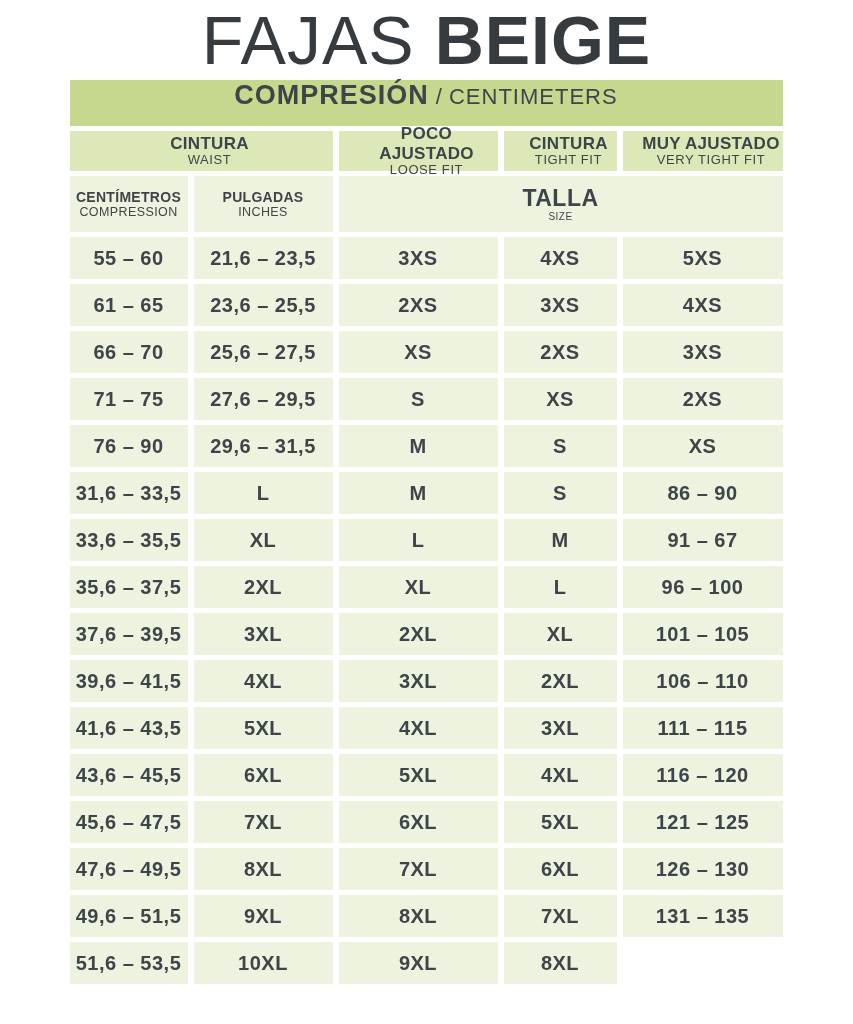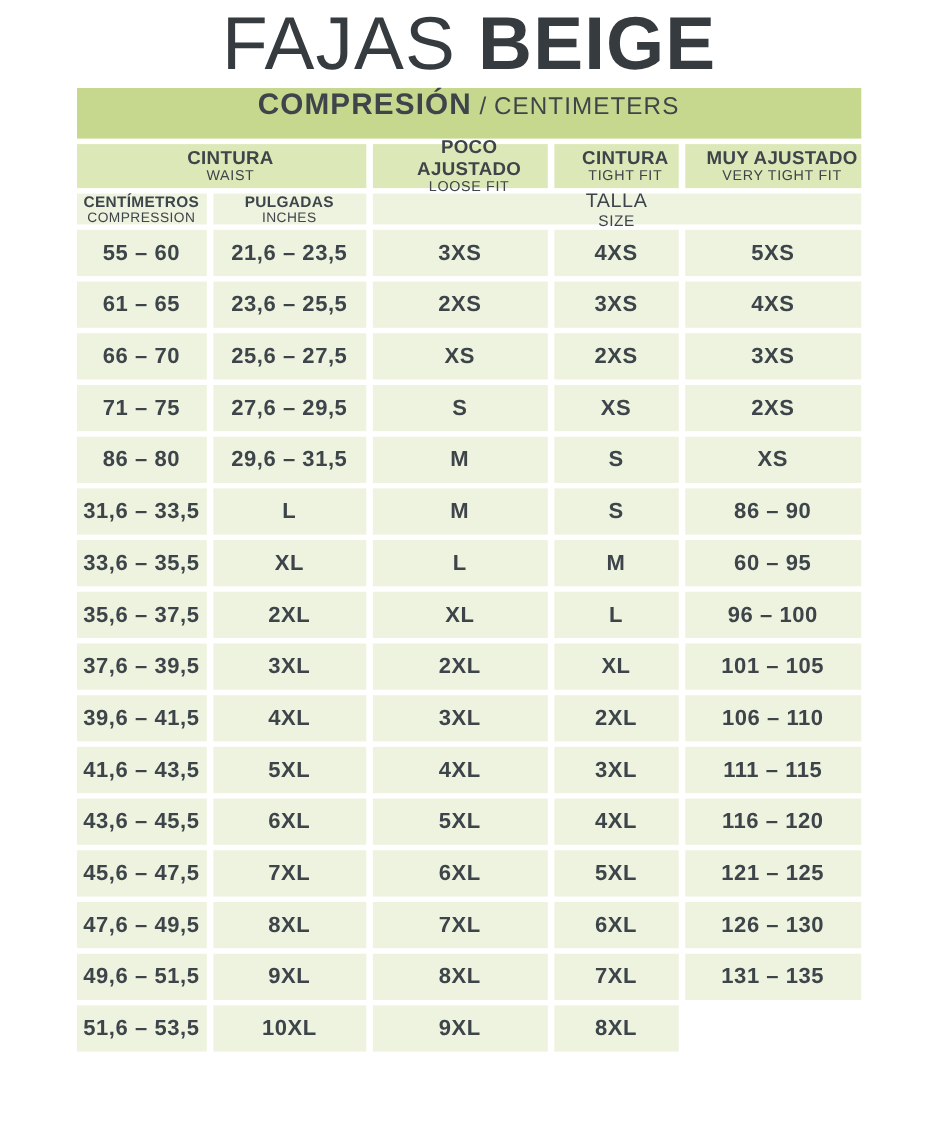--- a/index.html
+++ b/index.html
@@ -50,25 +50,25 @@
   .comp-es{font-size:27px;font-weight:700;letter-spacing:1px;}
   .comp-sep{font-size:22px;font-weight:400;margin:0 7px;}
   .comp-en{font-size:22px;font-weight:400;letter-spacing:1px;}
 
   .band2{background:var(--band2);height:40px;padding-left:17px;}
   .span2{grid-column:1 / 3;}
   .span3{grid-column:3 / -1;}
   .h-es{font-size:17px;font-weight:700;letter-spacing:0.3px;}
   .h-en{font-size:13px;font-weight:400;letter-spacing:0.6px;}
 
-  .band3{height:28px;}
+  .band3{height:56px;}
   .sh-es{font-size:14px;font-weight:700;letter-spacing:0.3px;}
   .sh-en{font-size:12.5px;font-weight:400;letter-spacing:0.4px;}
-  .sh-es-big{font-size:18px;font-weight:400;letter-spacing:0.5px;}
-  .sh-en-big{font-size:14px;font-weight:400;letter-spacing:0.5px;}
+  .sh-es-big{font-size:23px;font-weight:700;letter-spacing:0.5px;}
+  .sh-en-big{font-size:10px;font-weight:400;letter-spacing:0.5px;}
 
   .data-cell{
     height:42px;
     font-size:20px;
     font-weight:700;
     letter-spacing:0.5px;
     justify-content:center;
   }
 </style>
 </head>
@@ -130,35 +130,35 @@
     <div class="cell data-cell">66 – 70</div>
     <div class="cell data-cell">25,6 – 27,5</div>
     <div class="cell data-cell">XS</div>
     <div class="cell data-cell">2XS</div>
     <div class="cell data-cell">3XS</div>
     <div class="cell data-cell">71 – 75</div>
     <div class="cell data-cell">27,6 – 29,5</div>
     <div class="cell data-cell">S</div>
     <div class="cell data-cell">XS</div>
     <div class="cell data-cell">2XS</div>
-    <div class="cell data-cell">86 – 80</div>
+    <div class="cell data-cell">76 – 90</div>
     <div class="cell data-cell">29,6 – 31,5</div>
     <div class="cell data-cell">M</div>
     <div class="cell data-cell">S</div>
     <div class="cell data-cell">XS</div>
     <div class="cell data-cell">31,6 – 33,5</div>
     <div class="cell data-cell">L</div>
     <div class="cell data-cell">M</div>
     <div class="cell data-cell">S</div>
     <div class="cell data-cell">86 – 90</div>
     <div class="cell data-cell">33,6 – 35,5</div>
     <div class="cell data-cell">XL</div>
     <div class="cell data-cell">L</div>
     <div class="cell data-cell">M</div>
-    <div class="cell data-cell">60 – 95</div>
+    <div class="cell data-cell">91 – 67</div>
     <div class="cell data-cell">35,6 – 37,5</div>
     <div class="cell data-cell">2XL</div>
     <div class="cell data-cell">XL</div>
     <div class="cell data-cell">L</div>
     <div class="cell data-cell">96 – 100</div>
     <div class="cell data-cell">37,6 – 39,5</div>
     <div class="cell data-cell">3XL</div>
     <div class="cell data-cell">2XL</div>
     <div class="cell data-cell">XL</div>
     <div class="cell data-cell">101 – 105</div>

